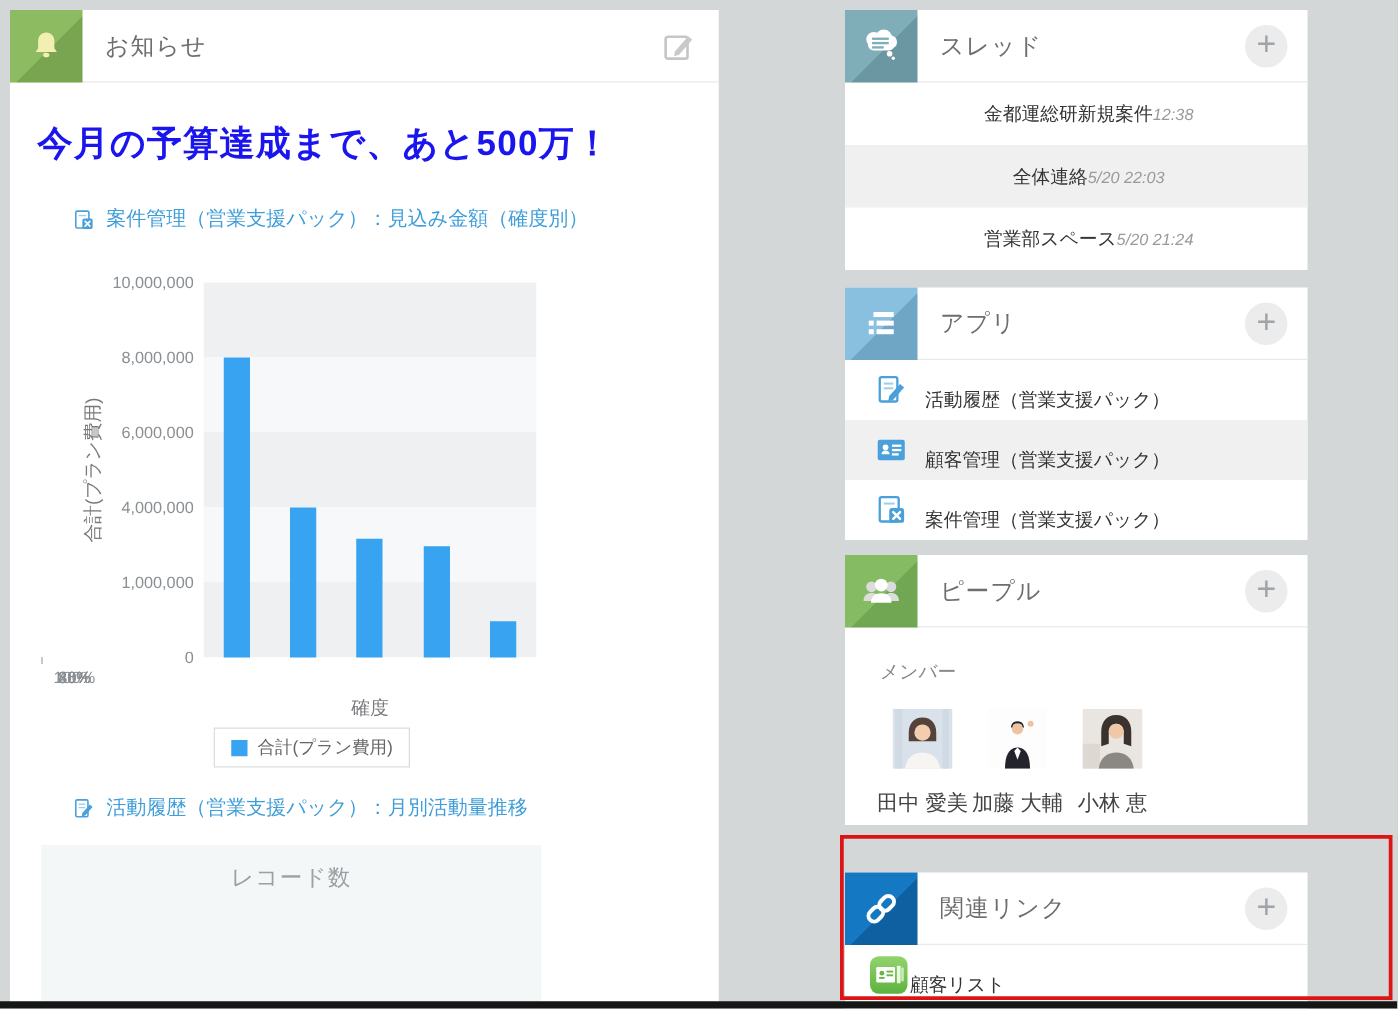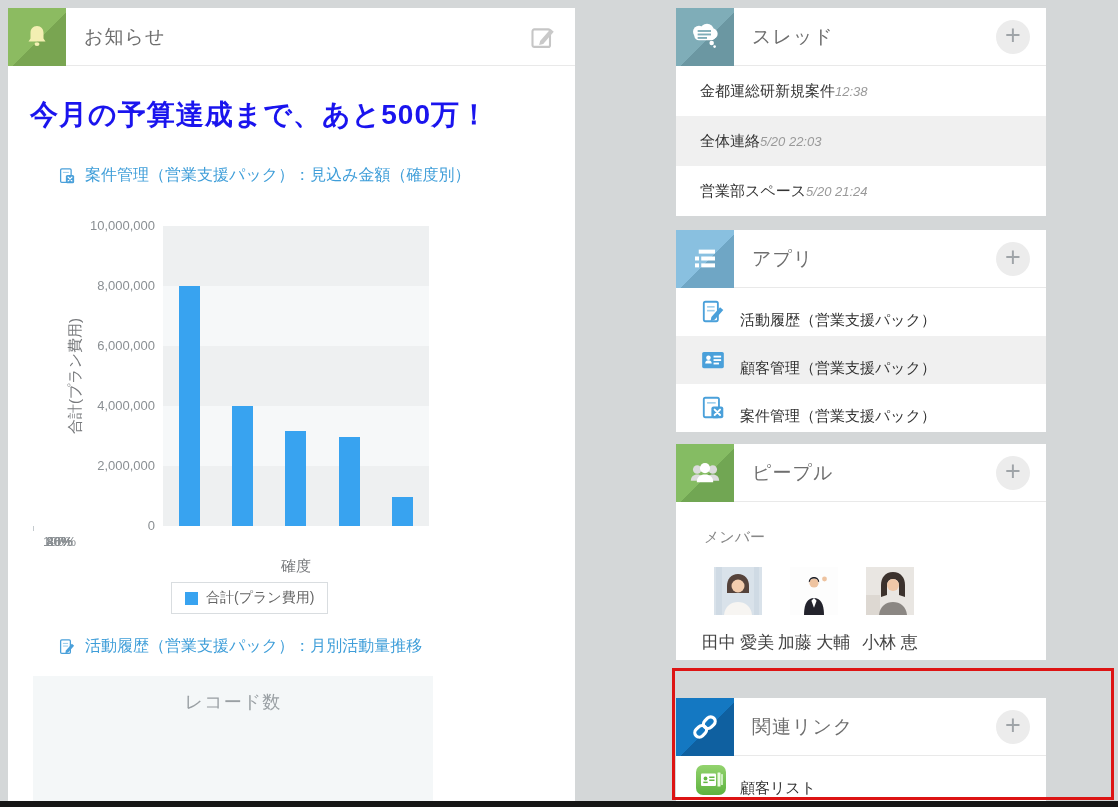--- a/index.html
+++ b/index.html
@@ -53,33 +53,33 @@
 
   
   .side-panel { position:absolute; left:676px; width:370px; background:#fff; }
   .sp-threads { top:8px;   height:208px; }
   .sp-apps    { top:230px; height:202px; }
   .sp-people  { top:444px; height:216px; }
   .sp-links   { top:698px; height:114px; }
   .plus-btn { position:absolute; right:16px; top:12px; width:34px; height:34px; border-radius:50%;
               background:#ececec; color:#9fa4a8; font-size:27px; font-weight:300; line-height:31px;
               text-align:center; cursor:pointer; user-select:none; }
-  .thread-row { height:50px; display:flex; align-items:center; justify-content:flex-start; padding:0 4px 0 24px; cursor:pointer; }
+  .thread-row { height:50px; display:flex; align-items:center; justify-content:center; padding:0 4px 0 24px; cursor:pointer; }
   .row-alt { background:#f0f0f0; }
   .thread-title { font-size:15px; color:#333; }
   .thread-time { font-style:italic; font-size:13px; color:#999; }
   .app-row { height:48px; display:flex; align-items:center; gap:14px; padding-left:24px; cursor:pointer; }
   .app-row .app-ic { width:26px; height:26px; flex:none; }
   .app-label { font-size:15px; color:#333;margin-top:16px; }
   .member-label { margin:26px 0 0 28px; font-size:15px; color:#888; }
   .members { display:flex; margin:20px 0 0 24px; }
   .member { width:76px; display:flex; flex-direction:column; align-items:center; cursor:pointer; }
   .avatar { width:48px; height:48px; }
   .member-name { margin-top:16px; font-size:17px; color:#444; white-space:nowrap; }
-  .link-row { height:48px; display:flex; align-items:center; gap:12px; padding-left:18px; cursor:pointer; }
+  .link-row { height:48px; display:flex; align-items:center; gap:0; padding-left:18px; cursor:pointer; }
   .link-row .app-ic34 { width:34px; height:34px; flex:none; }
 
   
   .red-box { position:absolute; left:672px; top:668px; width:442px; height:132px;
              border:3px solid #dd1414; pointer-events:none; z-index:20; }
   .bottom-edge { position:absolute; left:0; top:801px; width:1118px; height:6px; background:#161616; }
 </style>
 </head>
 <body>
 
@@ -113,21 +113,21 @@
       </svg>
       <span>案件管理（営業支援パック）：見込み金額（確度別）</span>
     </div>
 
     <div class="chart-block">
       <div class="ylabel">合計(プラン費用)</div>
       <span class="ytick">10,000,000</span>
       <span class="ytick">8,000,000</span>
       <span class="ytick">6,000,000</span>
       <span class="ytick">4,000,000</span>
-      <span class="ytick">2,000,000</span>
+      <span class="ytick">1,000,000</span>
       <span class="ytick">0</span>
       <div class="plot">
         <div class="bar" style="height: 240px;"></div>
         <div class="bar" style="height: 120px;"></div>
         <div class="bar" style="height: 95px;"></div>
         <div class="bar" style="height: 89px;"></div>
         <div class="bar" style="height: 29px;"></div>
       </div>
       <span class="xtickmark"></span>
       <span class="xtickmark"></span>

